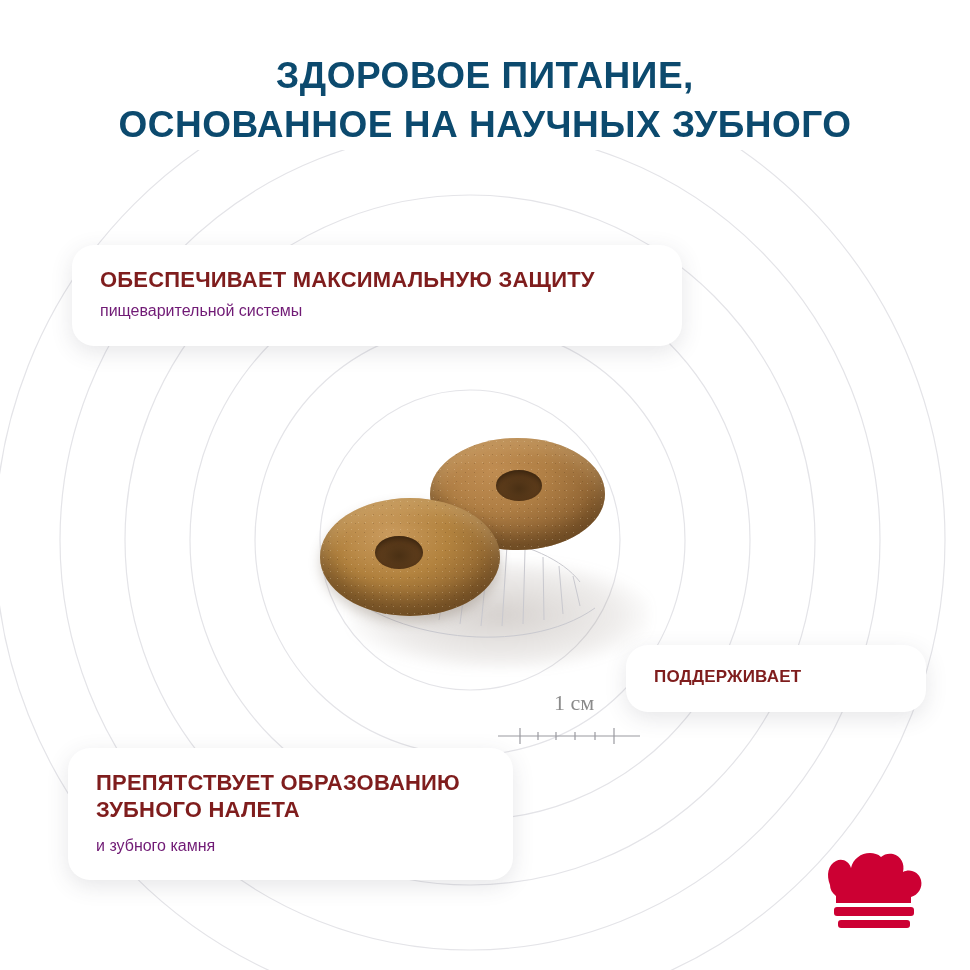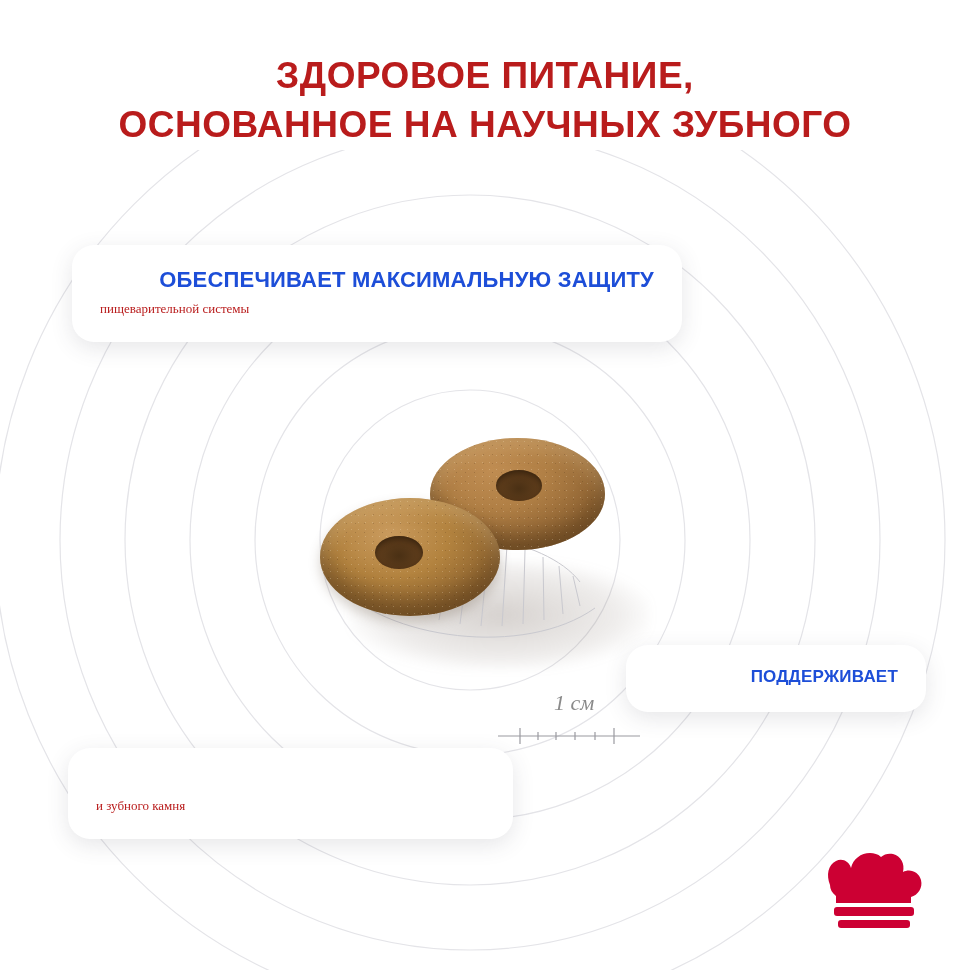--- a/index.html
+++ b/index.html
@@ -13,21 +13,21 @@
     position: relative;
     width: 970px; height: 970px;
     background: #ffffff;
   }
 
   
   .title {
     position: absolute;
     top: 52px; left: 0; width: 970px;
     text-align: center;
-    color: #b91c1c;
+    color: #0c4a6e;
     font-weight: 700;
     font-size: 37px;
     line-height: 1.32;
     letter-spacing: 0.5px;
   }
   .title-line { display: block; white-space: nowrap; }
 
   
   .rings {
     position: absolute;
@@ -91,52 +91,49 @@
   .scale {
     position: absolute;
     left: 490px; top: 690px;
     width: 180px; height: 60px;
   }
   .scale-label {
     position: absolute;
     left: 64px; top: 0;
     font-size: 22px;
     color: #8a8a8a;
-    font-style: italic;
     font-family: "Liberation Serif", serif;
   }
 
   
   .card {
     position: absolute;
     background: #ffffff;
     border-radius: 22px;
     box-shadow: 0 6px 22px rgba(60,60,80,0.13);
     padding: 22px 28px 24px 28px;
   }
   .card-head {
-    color: #1d4ed8;
+    color: #7f1d1d;
     font-weight: 700;
     font-size: 22px;
     line-height: 1.22;
     letter-spacing: .2px;
-    text-align: right;
   }
   .card-sub {
-    color: #b91c1c;
-    font-size: 13px;
+    color: #701a75;
+    font-size: 16px;
     line-height: 1.3;
     margin-top: 7px;
-    font-family: Liberation Serif, serif;
   }
   .card-digest { left: 72px; top: 245px; width: 610px; }
   .card-weight { left: 626px; top: 645px; width: 300px; text-align: left; }
   .card-weight .card-head { font-size: 17px; }
   .card-teeth  { left: 68px; top: 748px; width: 445px; }
-  .card-teeth .card-sub { margin-top: 28px; }
+  .card-teeth .card-sub { margin-top: 12px; }
 
   
   .logo {
     position: absolute;
     right: 34px; bottom: 34px;
     width: 120px; height: 95px;
   }
 </style>
 </head>
 <body>
@@ -210,20 +207,21 @@
   <div class="card card-digest">
     <div class="card-head">ОБЕСПЕЧИВАЕТ МАКСИМАЛЬНУЮ ЗАЩИТУ</div>
     <div class="card-sub">пищеварительной системы</div>
   </div>
 
   <div class="card card-weight">
     <div class="card-head">ПОДДЕРЖИВАЕТ</div>
   </div>
 
   <div class="card card-teeth">
+    <div class="card-head">ПРЕПЯТСТВУЕТ ОБРАЗОВАНИЮ ЗУБНОГО НАЛЕТА</div>
     <div class="card-sub">и зубного камня</div>
   </div>
 
   <svg class="logo" viewBox="0 0 120 95" xmlns="http://www.w3.org/2000/svg">
     <g fill="#cc0033">
       <path d="M14 44 C 10 34, 12 24, 20 20 C 26 17, 33 20, 35 27 C 37 18, 45 12, 54 12 C 58 12, 62 13, 65 16 C 68 13, 73 12, 77 13 C 85 15, 89 23, 87 31 C 94 27, 103 31, 105 39 C 107 47, 102 54, 95 56 L 95 62 L 20 62 L 20 55 C 16 52, 14 48, 14 44 Z"></path>
       <rect x="18" y="66" width="80" height="9" rx="3"></rect>
       <rect x="22" y="79" width="72" height="8" rx="3"></rect>
     </g>
   </svg>

